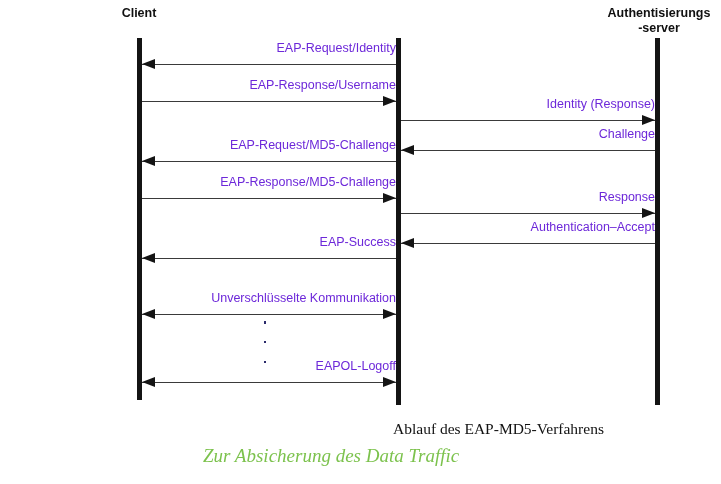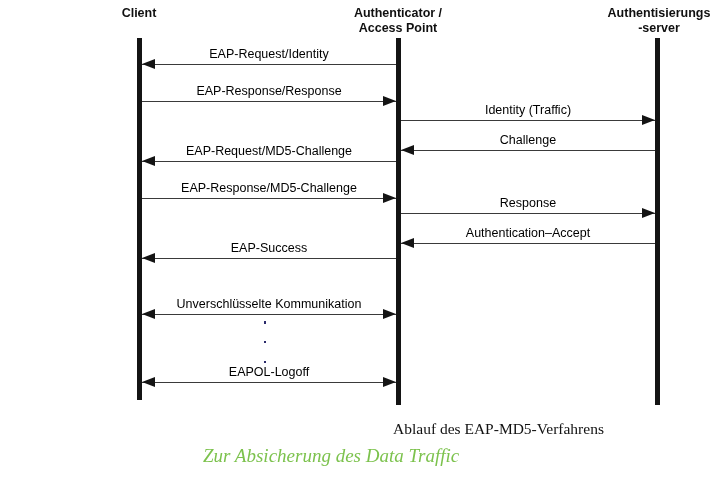--- a/index.html
+++ b/index.html
@@ -59,27 +59,27 @@
     border-bottom: 5.5px solid transparent;
   }
   .msg .head.right {
     border-left: 13px solid #141414;
   }
   .msg .head.left {
     border-right: 13px solid #141414;
   }
   .msg .label {
     position: absolute;
-    bottom: 3px;
+    bottom: 9px;
     width: 100%;
-    text-align: center;
+    text-align: right;
     font-family: "Liberation Sans", sans-serif;
     font-size: 12.5px;
     line-height: 14px;
-    color: #000000;
+    color: #6d28d9;
     white-space: nowrap;
   }
 
   
   .dots {
     position: absolute;
     display: flex;
     flex-direction: column;
     align-items: center;
     justify-content: space-between;
@@ -118,46 +118,44 @@
     white-space: nowrap;
   }
 </style>
 </head>
 <body>
 
 <div id="canvas">
 
   <div class="participant-header" style="left:79px; top:6px; width:120px;">Client</div>
 
-  <div class="participant-header" style="left:338px; top:6px; width:120px;">Authenticator /
-Access Point</div>
 
   <div class="participant-header" style="left:597px; top:6px; width:124px;">Authentisierungs
 -server</div>
 
   <div class="lifeline" style="left:137px; top:38px; height:362px;"></div>
   <div class="lifeline" style="left:396px; top:38px; height:367px;"></div>
   <div class="lifeline" style="left:655px; top:38px; height:367px;"></div>
 
   <div class="msg" style="left:142px; top:64px; width:254px;">
     <div class="shaft" style="width:254px;"></div>
     <div class="head left" style="left:0px;"></div>
     <div class="label">EAP-Request/Identity</div>
   </div>
 
   <div class="msg" style="left:142px; top:101px; width:254px;">
     <div class="shaft" style="width:254px;"></div>
     <div class="head right" style="left:241px;"></div>
-    <div class="label">EAP-Response/Response</div>
+    <div class="label">EAP-Response/Username</div>
   </div>
 
   <div class="msg" style="left:401px; top:120px; width:254px;">
     <div class="shaft" style="width:254px;"></div>
     <div class="head right" style="left:241px;"></div>
-    <div class="label">Identity (Traffic)</div>
+    <div class="label">Identity (Response)</div>
   </div>
 
   <div class="msg" style="left:401px; top:150px; width:254px;">
     <div class="shaft" style="width:254px;"></div>
     <div class="head left" style="left:0px;"></div>
     <div class="label">Challenge</div>
   </div>
 
   <div class="msg" style="left:142px; top:161px; width:254px;">
     <div class="shaft" style="width:254px;"></div>

